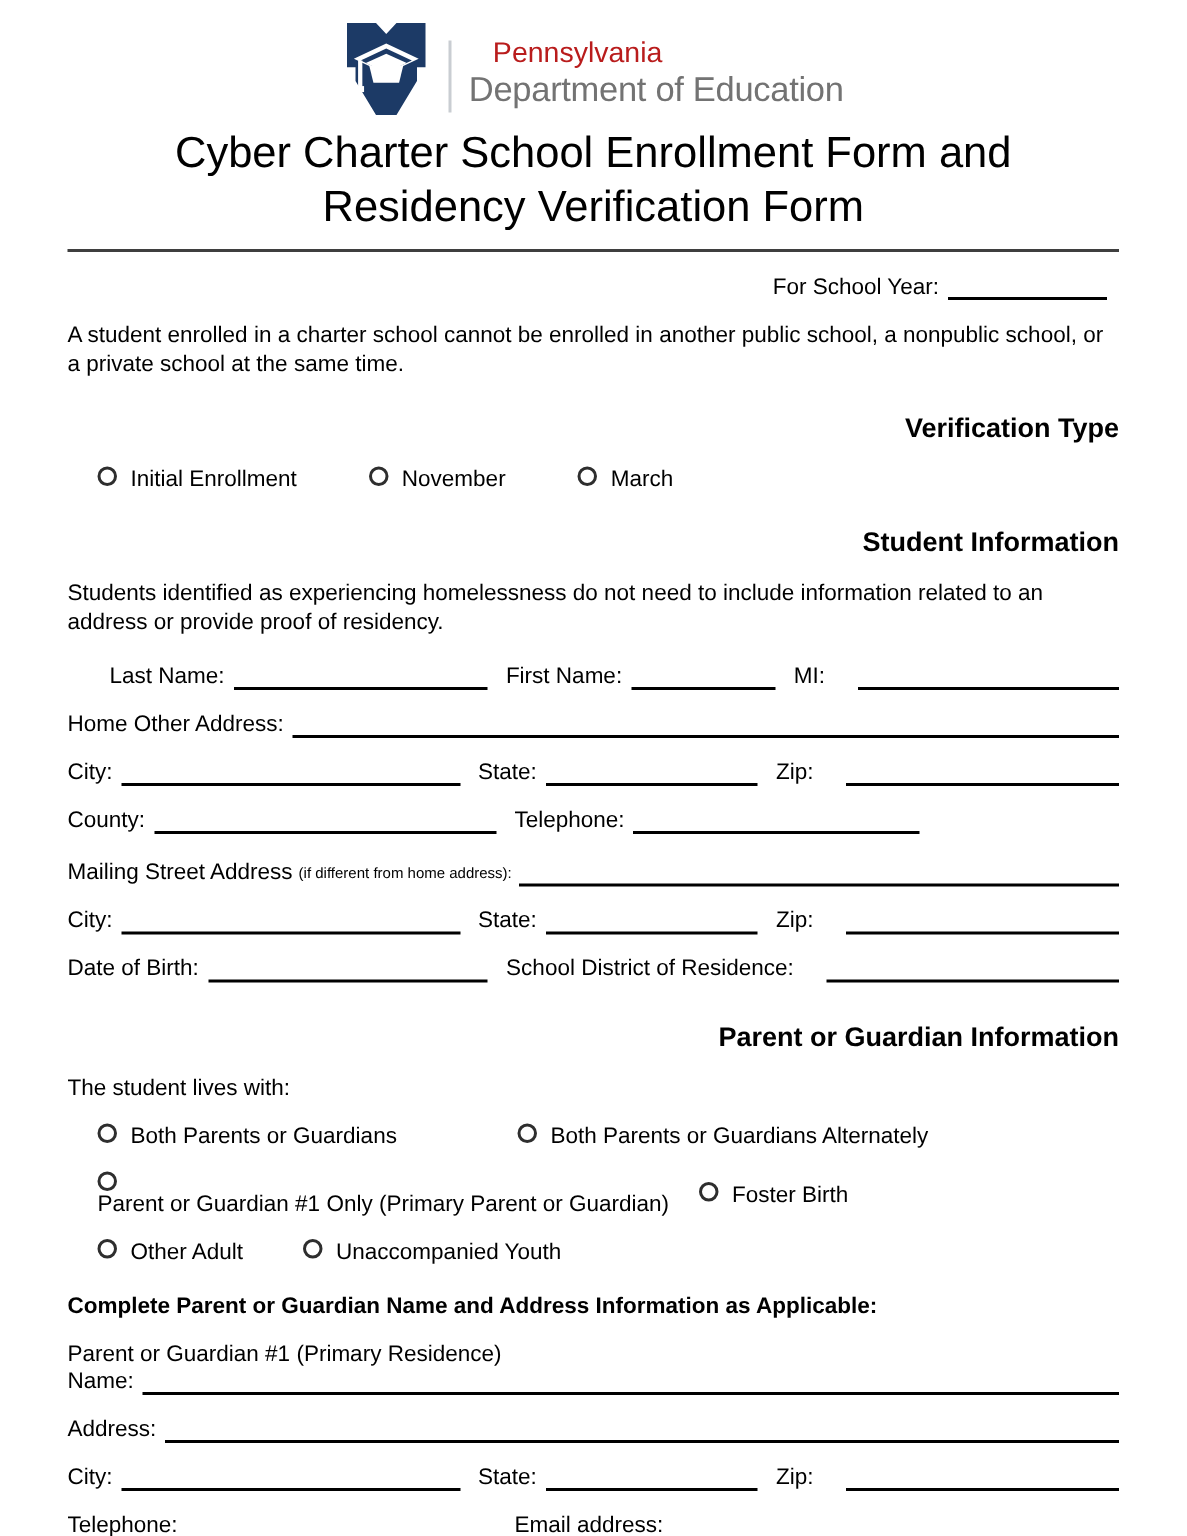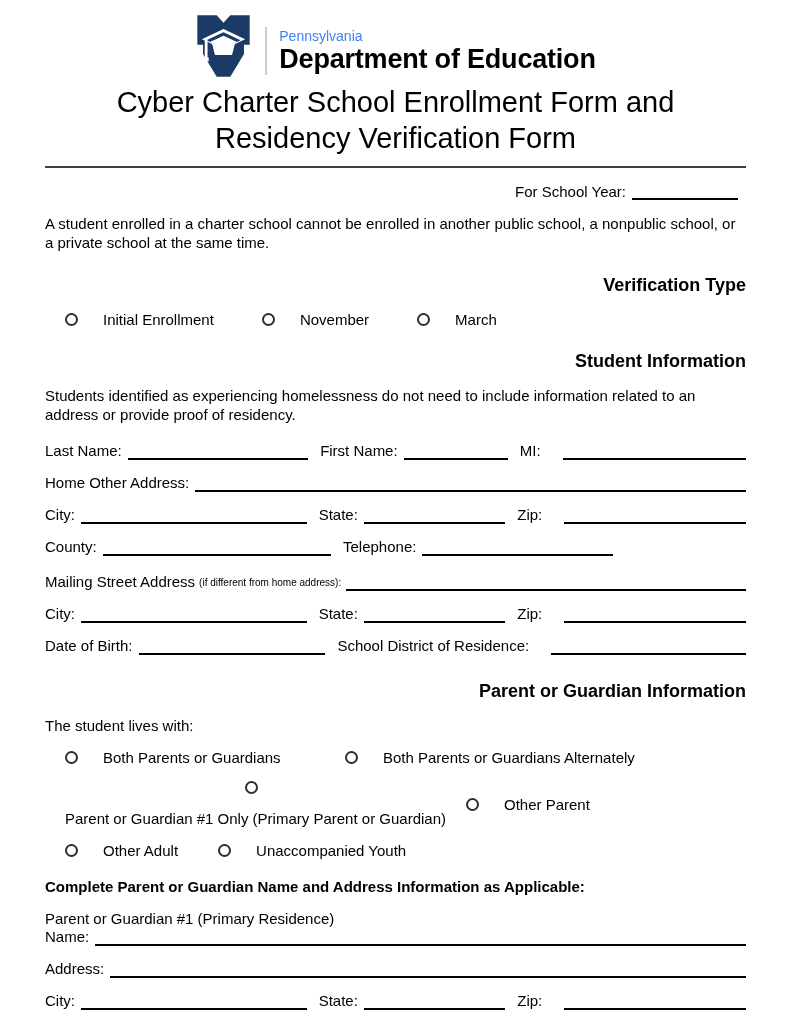--- a/index.html
+++ b/index.html
@@ -10,38 +10,38 @@
     color:#000;
     overflow:hidden;
   }
   .page { padding:0 45px; }
 
   
   .logo-row { display:flex; justify-content:center; align-items:flex-start; padding-top:13px; }
   .keystone { width:57px; height:66px; flex:0 0 auto; }
   .logo-divider { width:2px; height:48px; background:#c9cdd2; margin:14px 12px 0 13px; }
   .logo-text { padding-top:13px; }
-  .logo-state { font-size:14px; color:#3b82f6; line-height:20px; }
-  .logo-dept { font-size:27px; font-weight:bold; color:#000000; line-height:26px; letter-spacing:-0.2px; }
+  .logo-state { font-size:19px; color:#b91c1c; line-height:20px;margin-left:16px; }
+  .logo-dept { font-size:23px; font-weight:normal; color:#737373; line-height:26px; letter-spacing:-0.2px; }
 
   .title { text-align:center; font-size:29px; line-height:36px; margin-top:5px; font-weight:normal; }
 
   .rule { border:none; border-top:2px solid #3f3f3f; margin:10px 0 0 0; }
 
   .school-year { display:flex; justify-content:flex-end; align-items:flex-end; margin-top:15px; padding-right:8px; }
   .school-year .lbl { font-size:15px; margin-right:6px; }
 
   .intro, .note { font-size:15px; line-height:19px; margin-top:14px; }
 
   .section-h { font-size:18px; font-weight:bold; margin-top:23px;text-align:right; }
   .bold-line { font-size:15px; font-weight:bold; margin-top:19px; }
   .plain-line { font-size:15px; margin-top:15px; }
 
   .radio-row { display:flex; align-items:center; margin:15px 0 0 20px; }
-  .opt { display:flex; align-items:center;gap:16px; }
+  .opt { display:flex; align-items:flex-start; }
   .radio {
     width:13px; height:13px; border:2px solid #2e2e2e; border-radius:50%;
     margin-right:9px; flex:0 0 auto; background:#fff;
   }
   .opt-label { font-size:15px; white-space:nowrap; }
   .gap48 { margin-right:48px; }
   .gap40 { margin-right:40px; }
   .gap20 { margin-right:20px;flex-direction:column; }
   .w280 { width:280px; }
 
@@ -112,21 +112,21 @@
     </div>
     <div class="opt">
       <span class="radio"></span>
       <span class="opt-label">March</span>
     </div>
   </div>
 
   <div class="section-h">Student Information</div>
   <div class="note">Students identified as experiencing homelessness do not need to include information related to an address or provide proof of residency.</div>
 
-  <div class="frow" style="margin-top:17px;">
+  <div class="frow" style="margin-top:17px;margin-left:28px;">
     <div class="field colA">
       <span class="lbl">Last Name:</span>
       <input type="text" class="blank" style="">
     </div>
     <div class="field colB">
       <span class="lbl">First Name:</span>
       <input type="text" class="blank" style="">
     </div>
     <div class="field colC">
       <span class="lbl">MI:</span>
@@ -215,21 +215,21 @@
     </div>
   </div>
 
   <div class="radio-row">
     <div class="opt gap20">
       <span class="radio"></span>
       <span class="opt-label">Parent or Guardian #1 Only (Primary Parent or Guardian)</span>
     </div>
     <div class="opt">
       <span class="radio"></span>
-      <span class="opt-label">Other Parent</span>
+      <span class="opt-label">Foster Birth</span>
     </div>
   </div>
 
   <div class="radio-row">
     <div class="opt gap40">
       <span class="radio"></span>
       <span class="opt-label">Other Adult</span>
     </div>
     <div class="opt">
       <span class="radio"></span>

